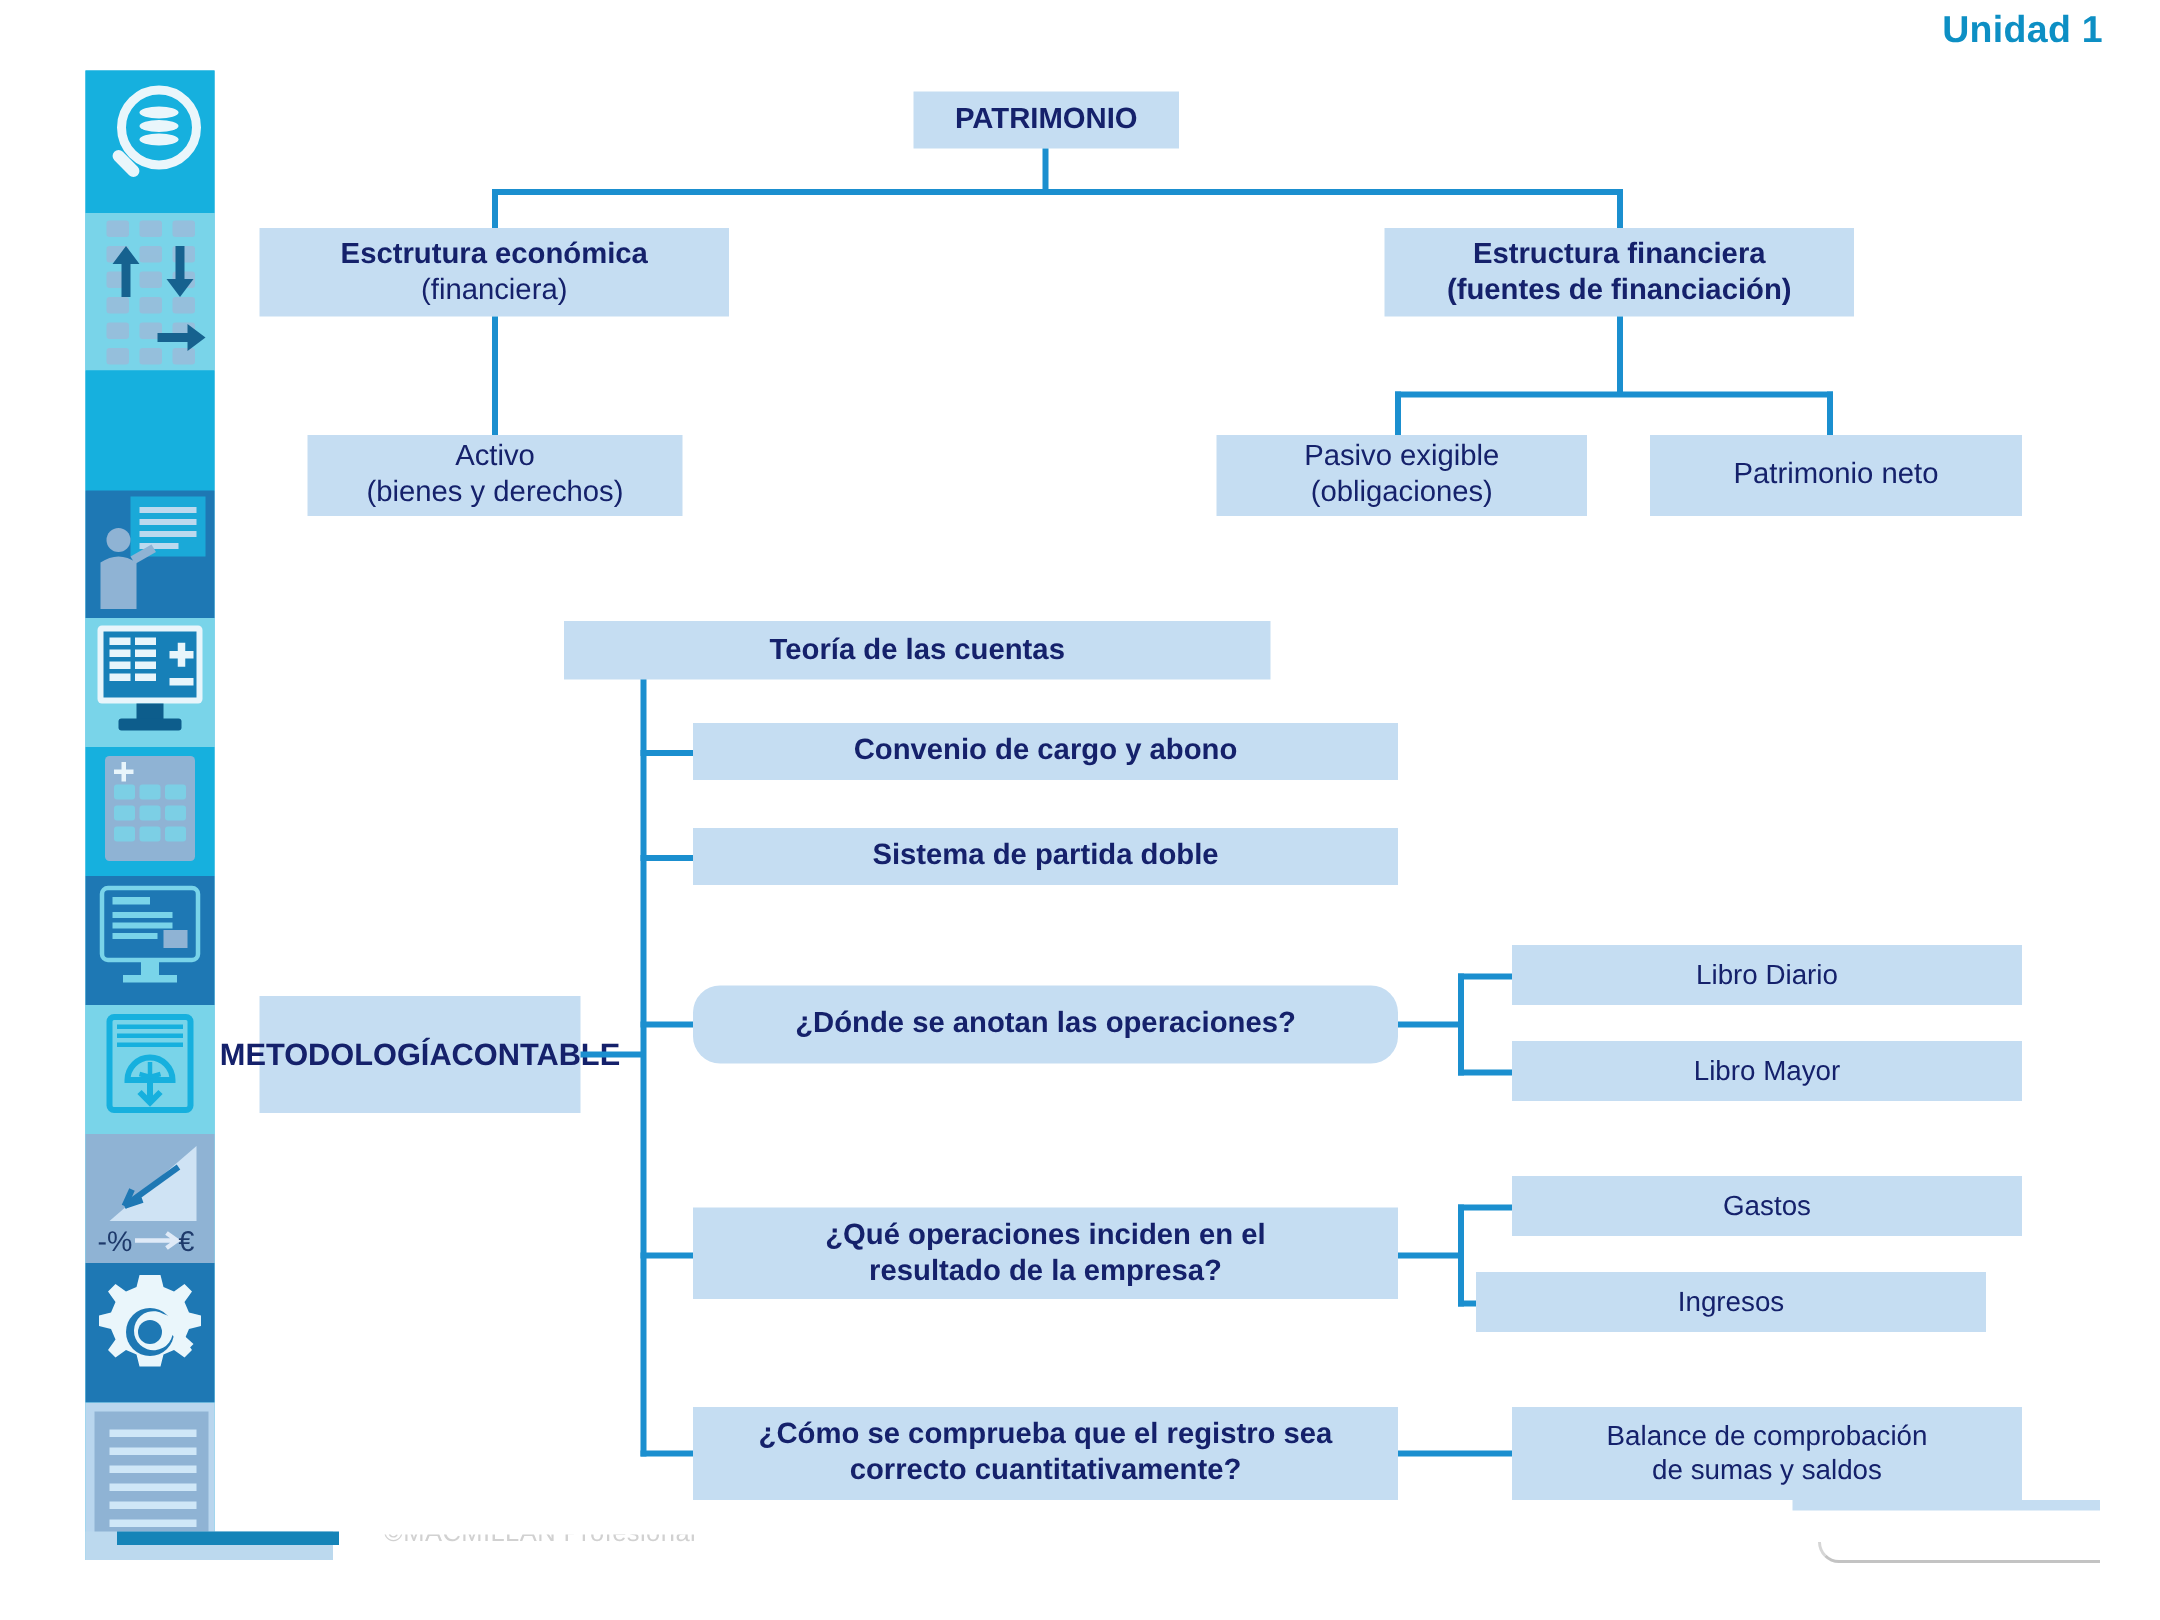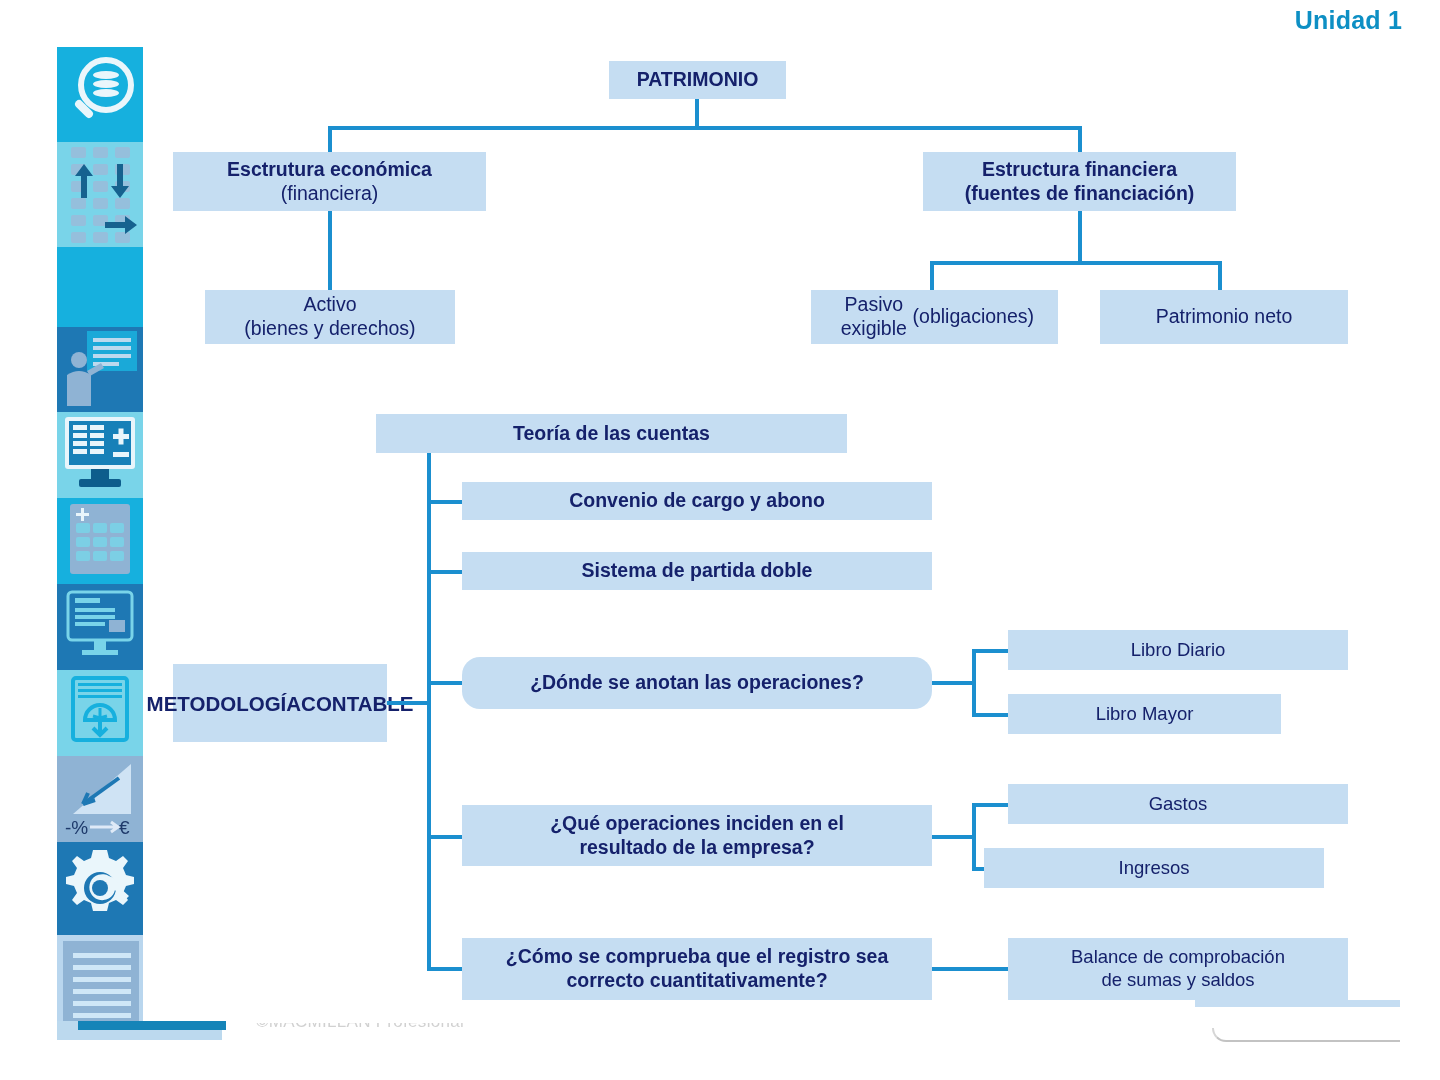--- a/index.html
+++ b/index.html
@@ -38,21 +38,21 @@
   .tile svg { display: block; }
 
   
   .node {
     position: absolute;
     background: #c5ddf2;
     color: #15216b;
     display: flex; align-items: center; justify-content: center;
     text-align: center;
     line-height: 1.22;
-    padding: 4px 24px;
+    padding: 4px 4px;
   }
   .node .ln { display: block; }
   .b   { font-weight: bold; }
   .r   { font-weight: normal; }
   .f18 { font-size: 18.5px; }
   .f19 { font-size: 19.5px; }
   .f20 { font-size: 20.5px; }
 
   
   .line { position: absolute; background: #1b8fcf; }
@@ -283,21 +283,21 @@
   <div class="node f19 r" style="left:205px;top:290px;width:250px;height:54px;flex-direction:column;">
     <span class="ln">Activo</span>
     <span class="ln">(bienes y derechos)</span>
   </div>
 
   <div class="line vl" style="left:1078px;top:211px;height:52px;"></div>
   <div class="line hl" style="left:930px;top:261px;width:292px;"></div>
   <div class="line vl" style="left:930px;top:261px;height:29px;"></div>
   <div class="line vl" style="left:1218px;top:261px;height:29px;"></div>
 
-  <div class="node f19 r" style="left:811px;top:290px;width:247px;height:54px;flex-direction:row;">
+  <div class="node f19 r" style="left:811px;top:290px;width:247px;height:54px;flex-direction:column;">
     <span class="ln">Pasivo exigible</span>
     <span class="ln">(obligaciones)</span>
   </div>
   <div class="node f19 r" style="left:1100px;top:290px;width:248px;height:54px;">
     <span class="ln">Patrimonio neto</span>
   </div>
 
   <div class="node f20 b" style="left:173px;top:664px;width:214px;height:78px;">
     <span class="ln">METODOLOGÍA</span>
     <span class="ln">CONTABLE</span>
@@ -326,21 +326,21 @@
     <span class="ln">¿Dónde se anotan las operaciones?</span>
   </div>
 
   <div class="line hl" style="left:932px;top:681px;width:44px;"></div>
   <div class="line vl" style="left:972px;top:649px;height:68px;"></div>
   <div class="line hl" style="left:972px;top:649px;width:38px;"></div>
   <div class="line hl" style="left:972px;top:713px;width:38px;"></div>
   <div class="node f18 r" style="left:1008px;top:630px;width:340px;height:40px;">
     <span class="ln">Libro Diario</span>
   </div>
-  <div class="node f18 r" style="left:1008px;top:694px;width:273px;height:40px;">
+  <div class="node f18 r" style="left:1008px;top:694px;width:340px;height:40px;">
     <span class="ln">Libro Mayor</span>
   </div>
 
   <div class="line hl" style="left:427px;top:835px;width:36px;"></div>
   <div class="node f19 b" style="left:462px;top:805px;width:470px;height:61px;flex-direction:column;">
     <span class="ln">¿Qué operaciones inciden en el</span>
     <span class="ln">resultado de la empresa?</span>
   </div>
   <div class="line hl" style="left:932px;top:835px;width:44px;"></div>
   <div class="line vl" style="left:972px;top:803px;height:68px;"></div>

